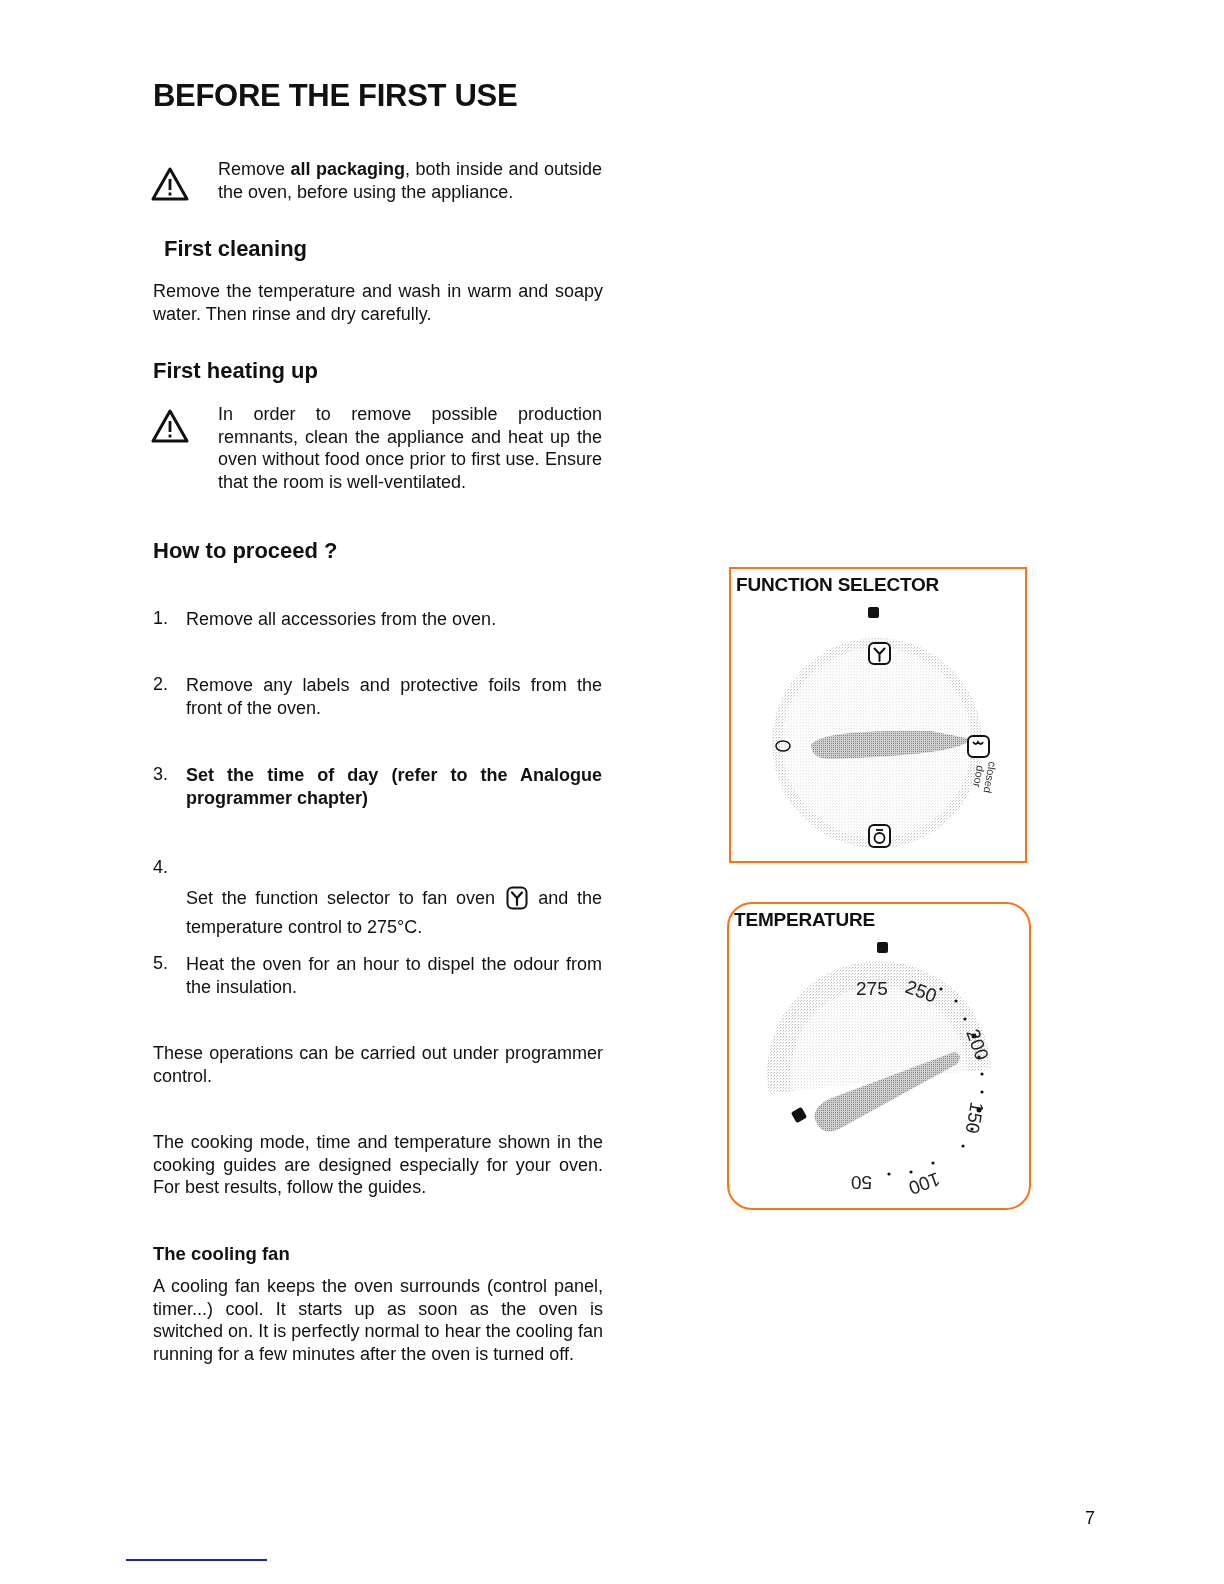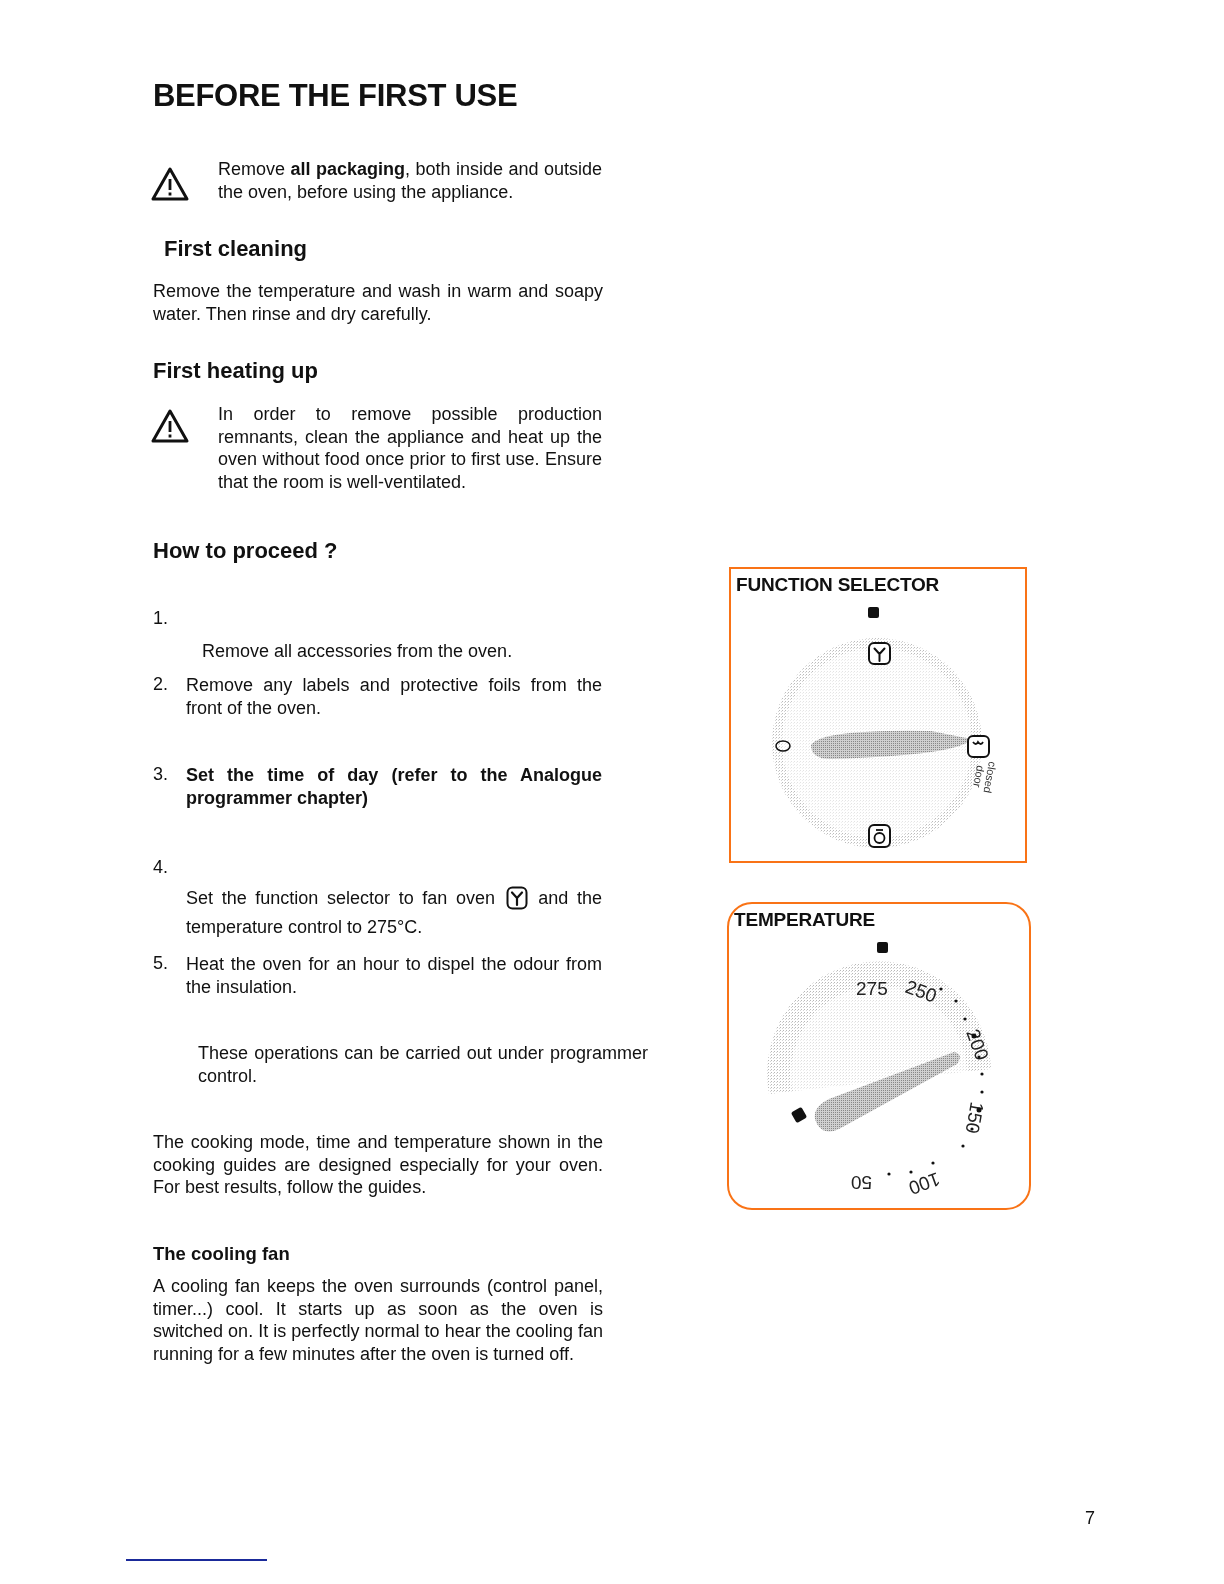--- a/index.html
+++ b/index.html
@@ -41,21 +41,21 @@
   <rect x="18.6" y="13" width="2.8" height="11" fill="#111"></rect>
   <rect x="18.6" y="26.5" width="2.8" height="3" fill="#111"></rect>
 </svg>
 <div class="abs body" style="left:218px; top:403px; width:384px;">In order to remove possible production remnants, clean the appliance and heat up the oven without food once prior to first use. Ensure that the room is well-ventilated.</div>
 
 <div class="abs h2" style="left:153px; top:538px;">How to proceed ?</div>
 
 <div>
   <div>
     <span class="num" style="top:608px;">1.</span>
-    <span class="step-text" style="top:640px;margin-left:16px;">Remove all accessories from the oven.</span>
+    <span class="step-text" style="top:608px;">Remove all accessories from the oven.</span>
   </div>
   <div>
     <span class="num" style="top:674px;">2.</span>
     <span class="step-text" style="top:674px;">Remove any labels and protective foils from the front of the oven.</span>
   </div>
   <div>
     <span class="num" style="top:764px;">3.</span>
     <span class="step-text" style="top:764px;font-weight:bold;">Set the time of day (refer to the Analogue programmer chapter)</span>
   </div>
   <div>
@@ -66,21 +66,21 @@
         <path d="M11 12 L6 6.5 M11 12 L16 6.5 M11 12 L11 19" stroke="#111" stroke-width="2.2" stroke-linecap="round" fill="none"></path>
       </svg>
       <span>and the temperature control to 275°C.</span></span>
   </div>
   <div>
     <span class="num" style="top:953px;">5.</span>
     <span class="step-text" style="top:953px;">Heat the oven for an hour to dispel the odour from the insulation.</span>
   </div>
 </div>
 
-<div class="abs body" style="left:153px; top:1042px;margin-left:45px;">These operations can be carried out under programmer control.</div>
+<div class="abs body" style="left:153px; top:1042px;">These operations can be carried out under programmer control.</div>
 <div class="abs body" style="left:153px; top:1131px;">The cooking mode, time and temperature shown in the cooking guides are designed especially for your oven. For best results, follow the guides.</div>
 
 <div class="abs h3" style="left:153px; top:1243px;">The cooling fan</div>
 <div class="abs body" style="left:153px; top:1275px;">A cooling fan keeps the oven surrounds (control panel, timer...) cool. It starts up as soon as the oven is switched on. It is perfectly normal to hear the cooling fan running for a few minutes after the oven is turned off.</div>
 
 <div class="panel" style="left:729px; top:567px; width:294px; height:292px;">
   <div class="panel-title">FUNCTION SELECTOR</div>
   <svg class="abs" style="left:0; top:0;" width="294" height="292" viewBox="0 0 294 292">
     <defs>
       <pattern id="dots" width="3" height="3" patternUnits="userSpaceOnUse">

